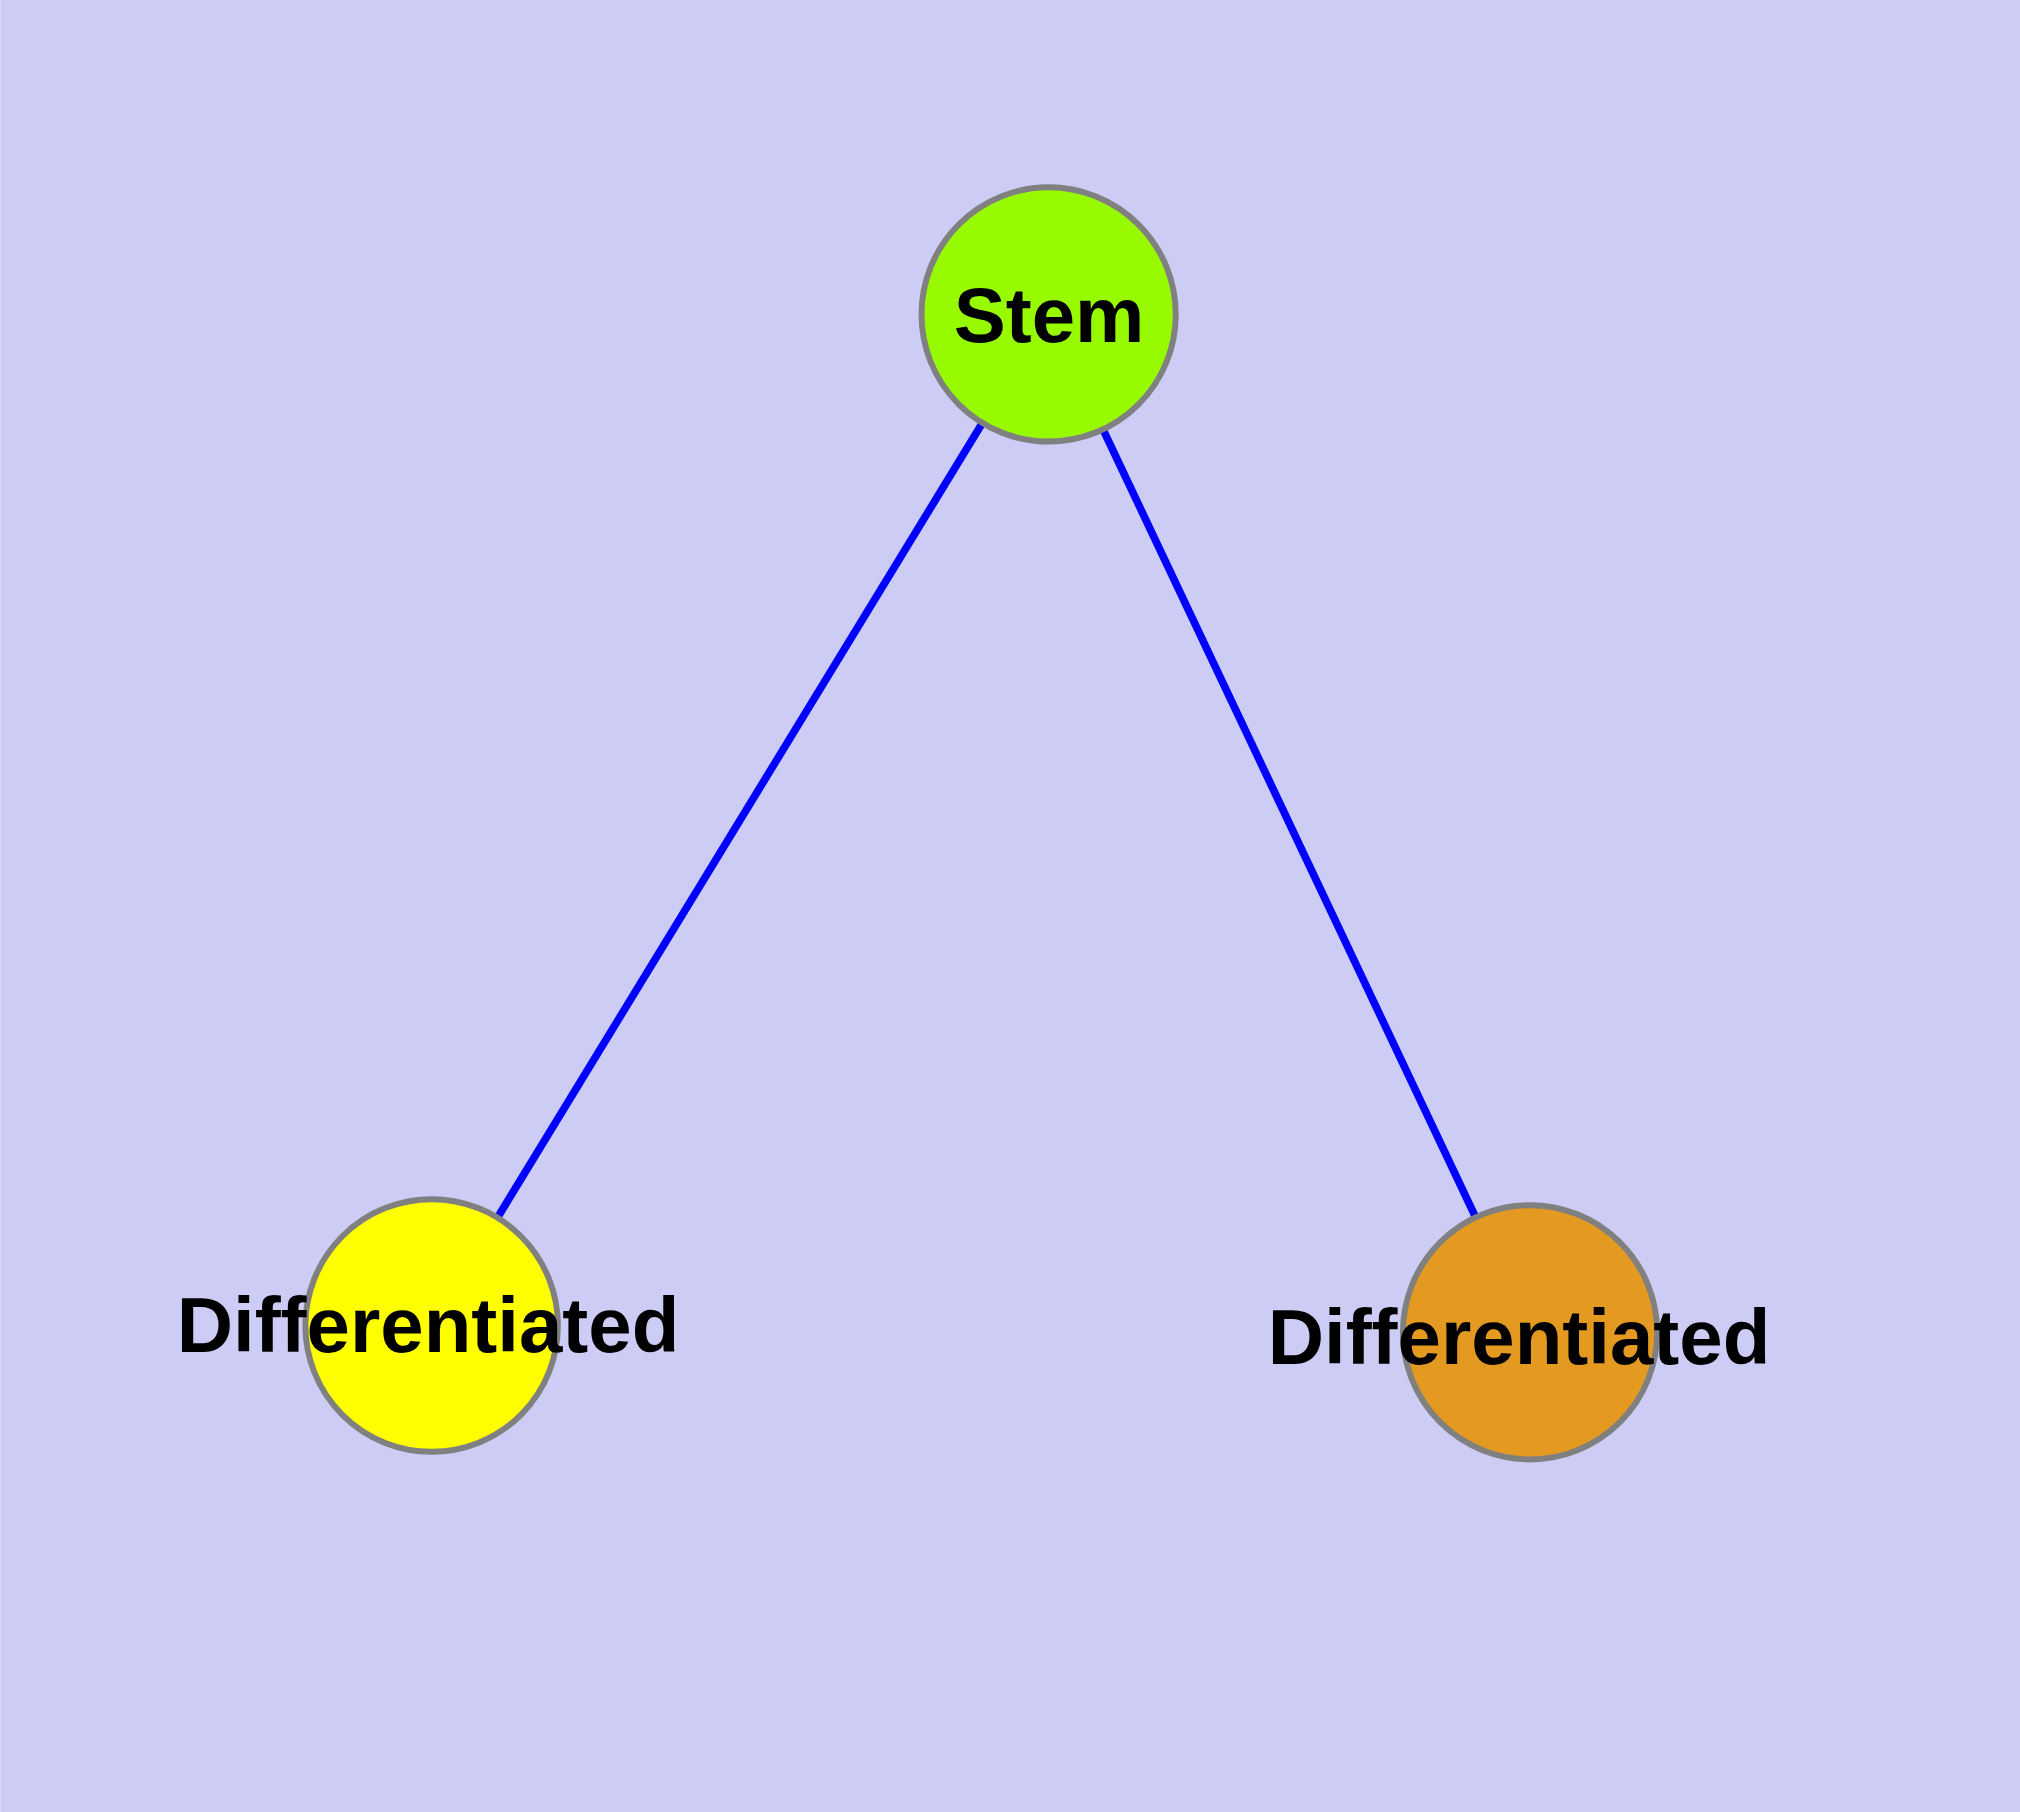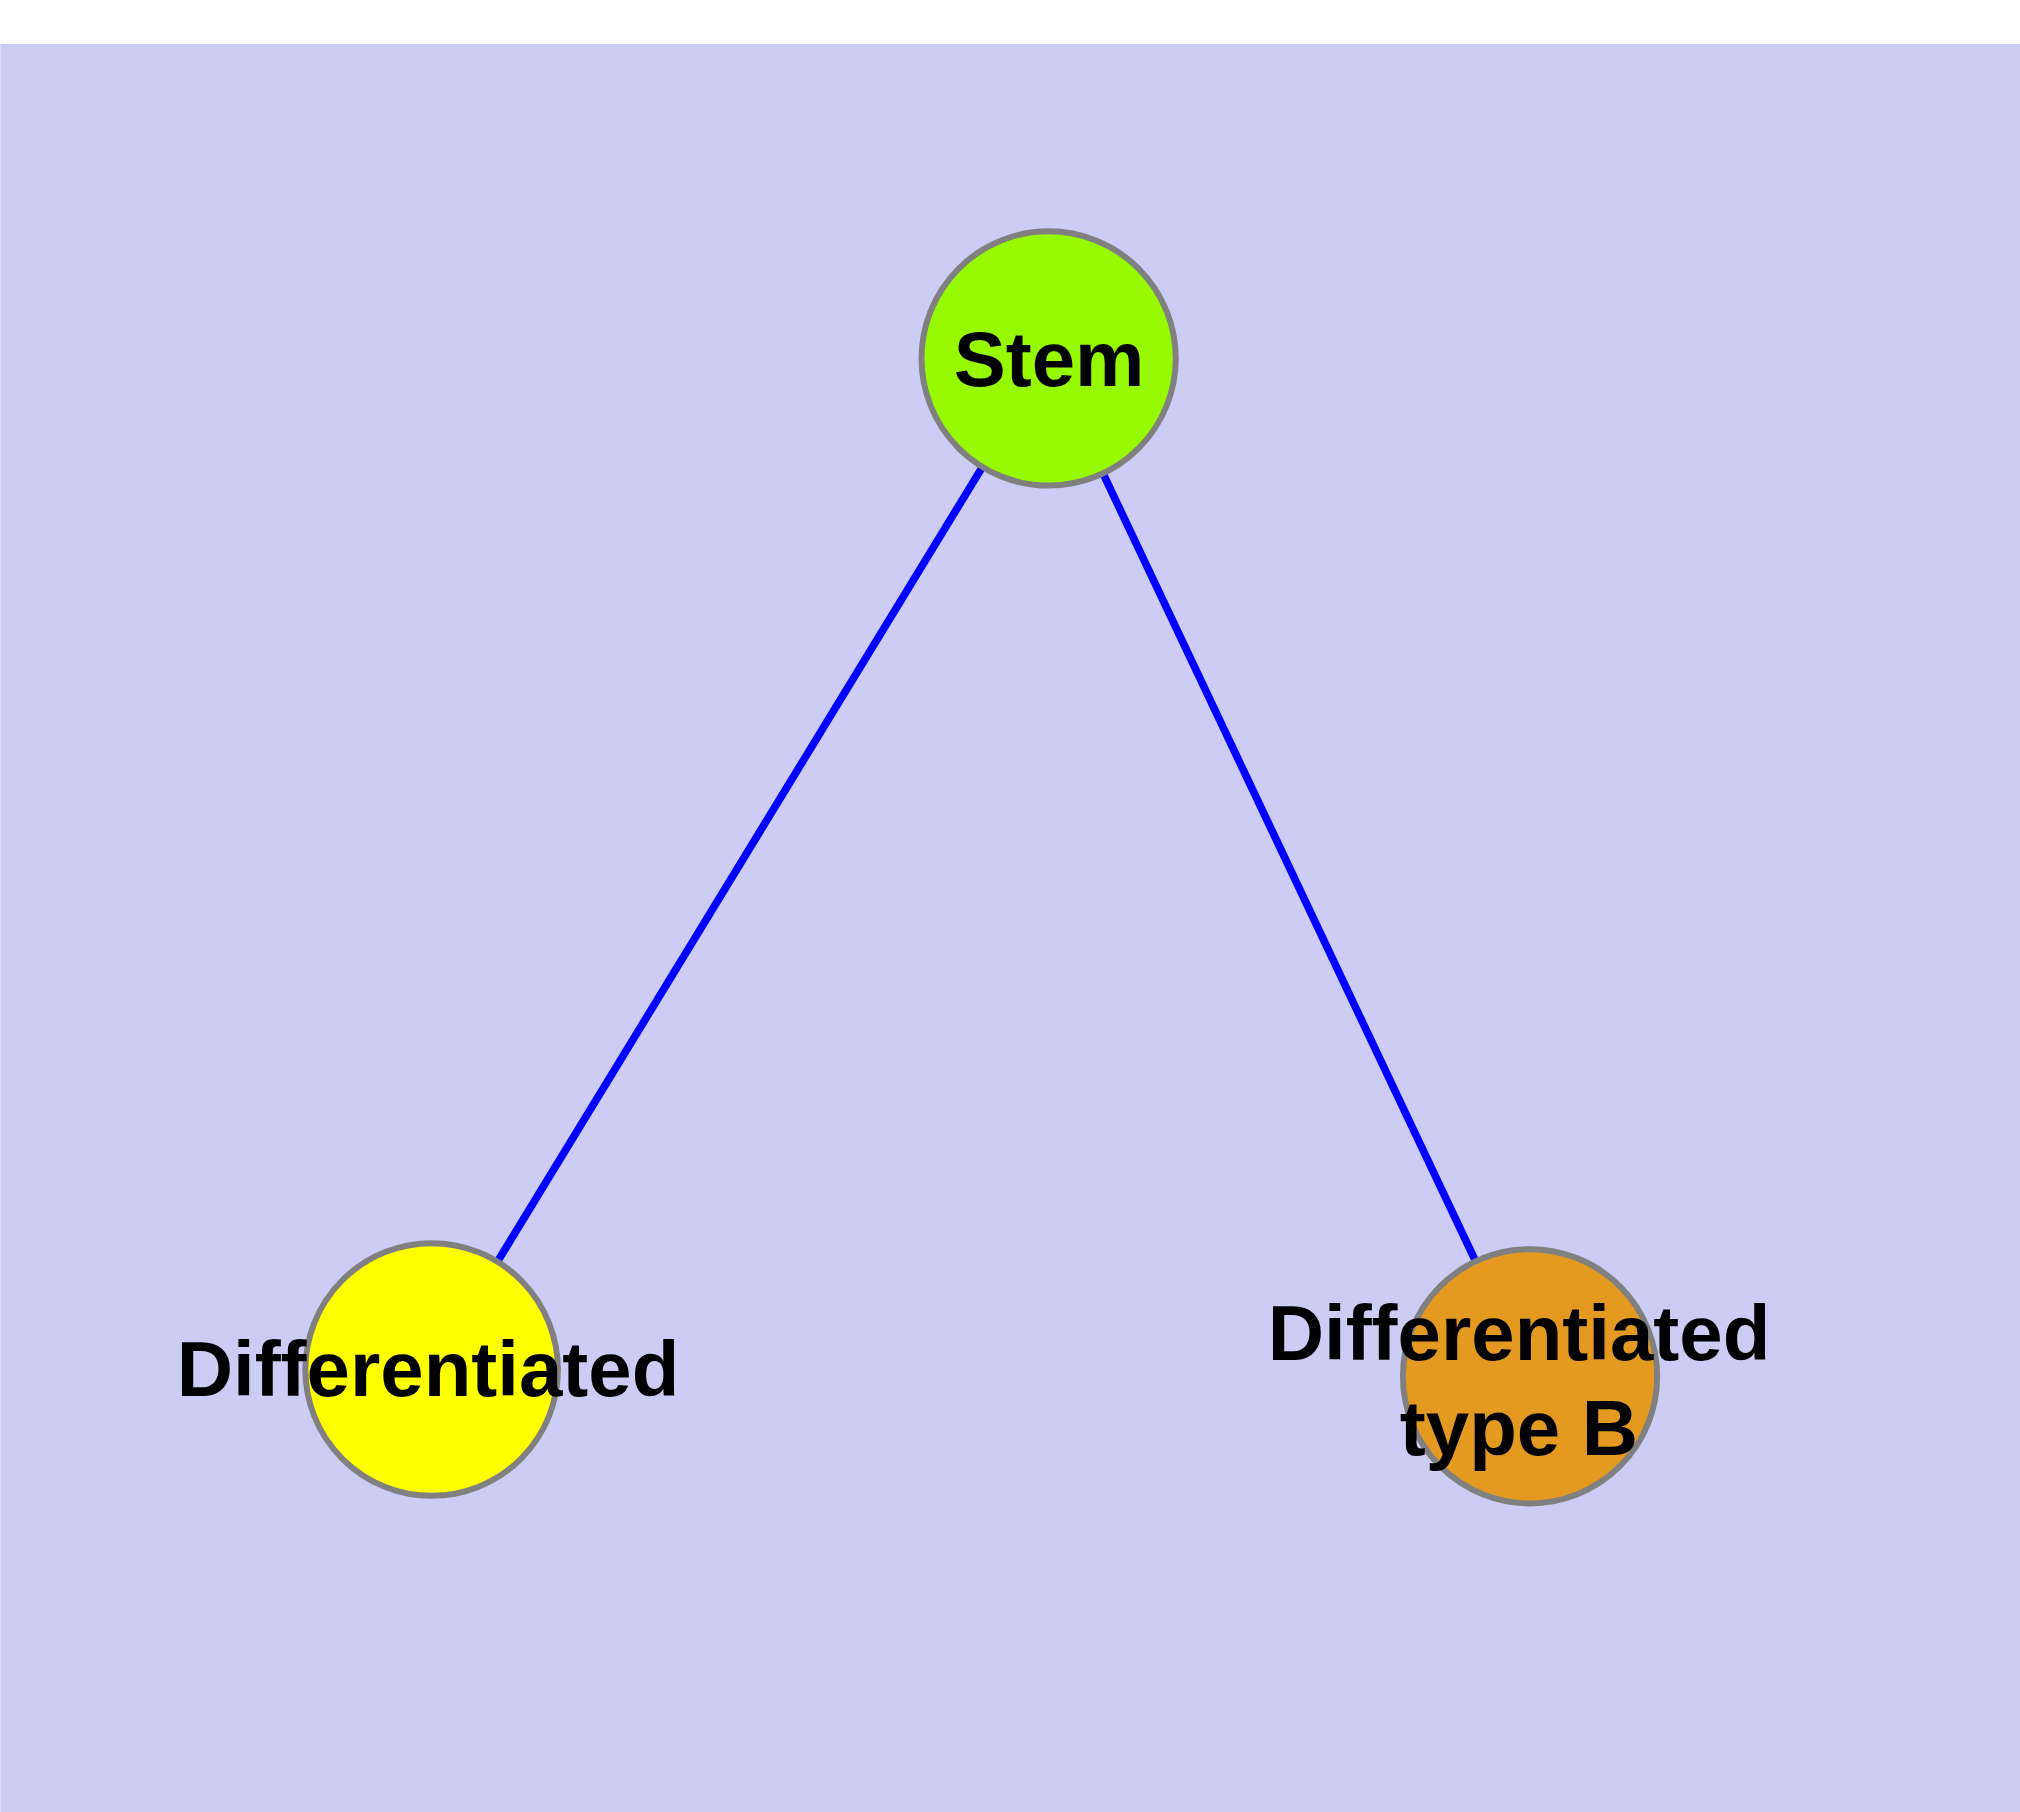--- a/index.html
+++ b/index.html
@@ -9,21 +9,20 @@
   body {
     width: 2021px;
     height: 1812px;
     position: relative;
     overflow: hidden;
     font-family: "Liberation Sans", sans-serif;
   }
   .stage {
     position: absolute;
     inset: 0;
-    margin-top: 44px;
   }
   svg.graph {
     position: absolute;
     left: 0;
     top: 0;
   }
   .node-label {
     position: absolute;
     transform: translate(-50%, -50%);
     font-weight: bold;
@@ -57,16 +56,15 @@
   <div class="node-label" style="left:1049px; top:315px;">
     <div>Stem</div>
   </div>
 
   <div class="node-label" style="left:428px; top:1325px;">
     <div>Differentiated</div>
   </div>
 
   <div class="node-label" style="left:1519px; top:1337px;">
     <div>Differentiated</div>
-    <div>type B</div>
   </div>
 </div>
 
 
 </body></html>

